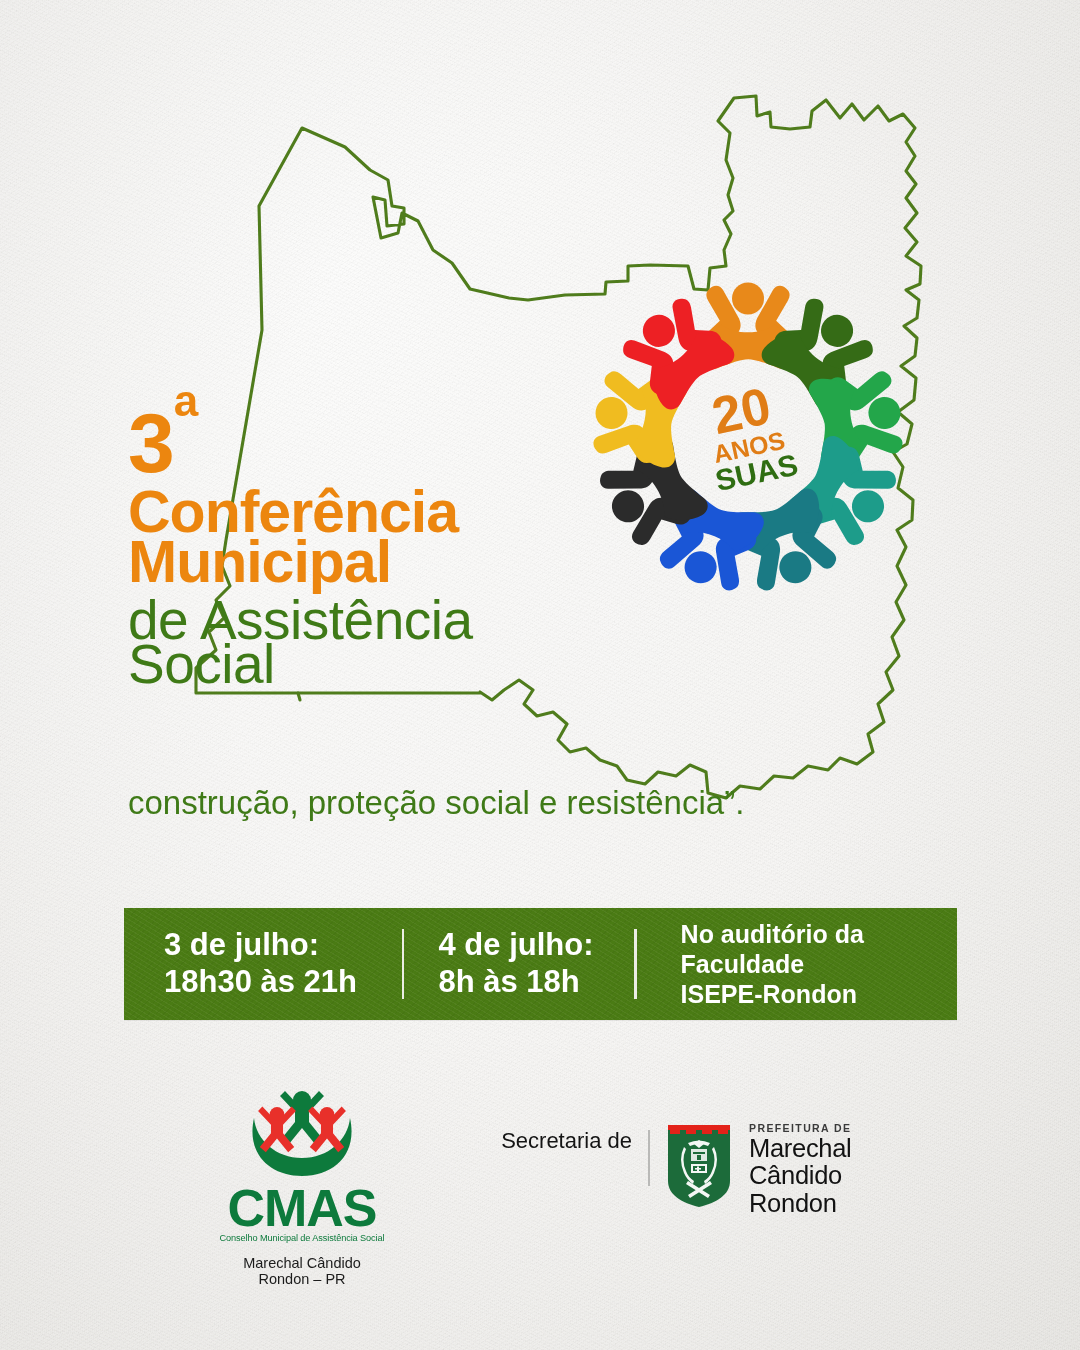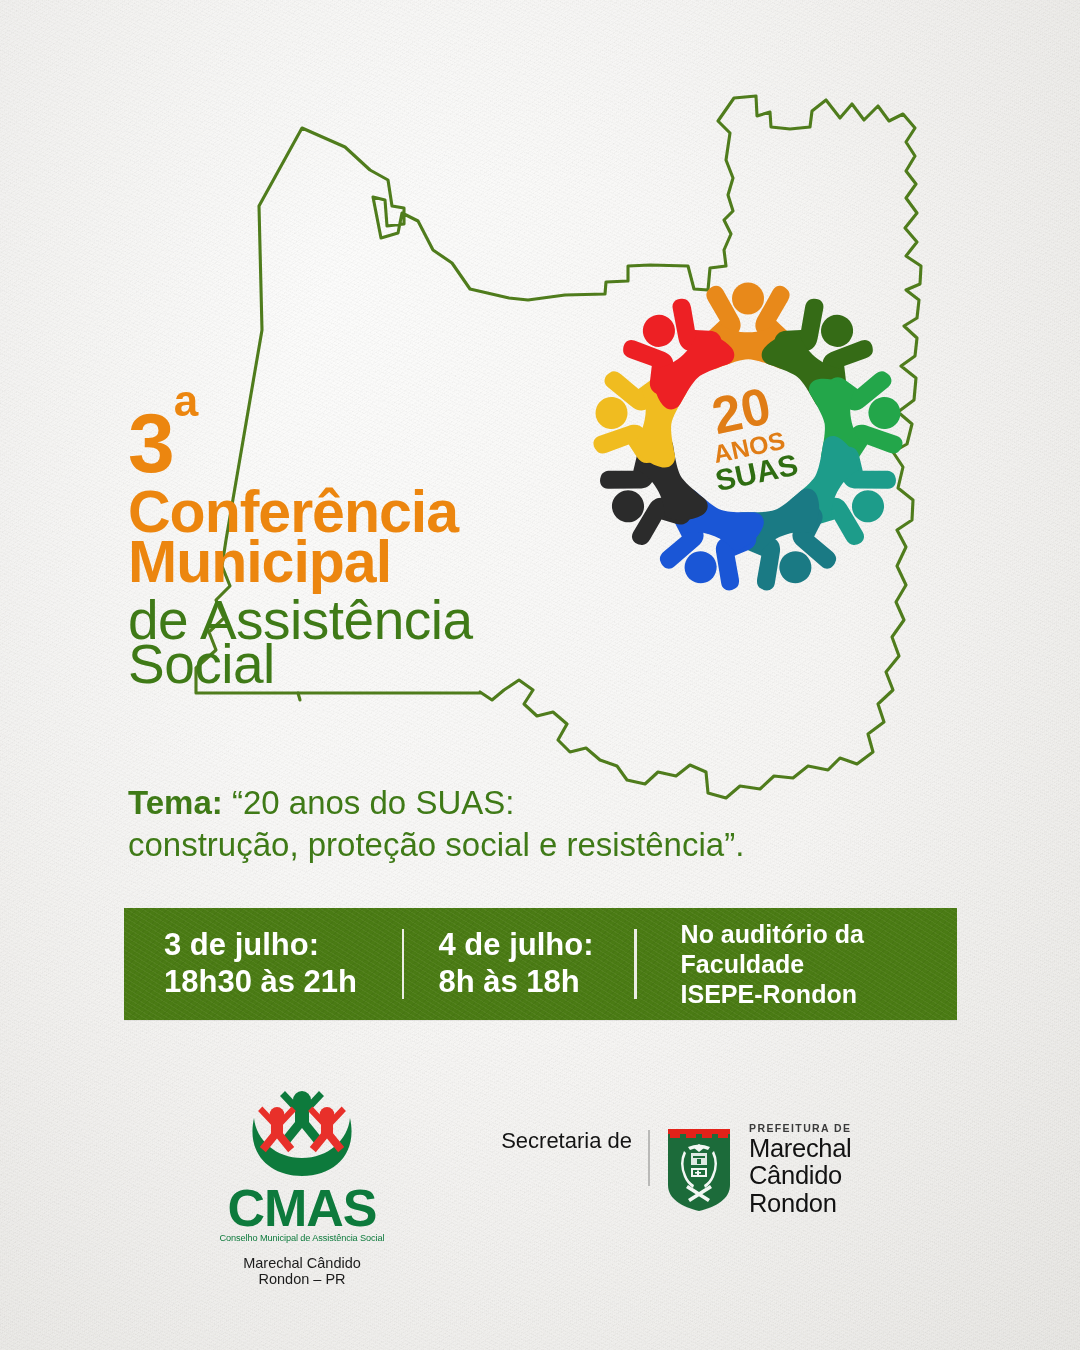--- a/index.html
+++ b/index.html
@@ -118,21 +118,21 @@
     font-size:14.5px;color:#1c1c1c;line-height:1.12;margin-top:12px;
   }
 
   
   #sec{position:absolute;left:400px;top:49px;width:232px;text-align:right;}
   #sec .l1{font-size:22px;color:#141414;line-height:1.12;}
   #sec .l2{font-size:26px;color:#111;font-weight:bold;line-height:1.12;}
   #secdiv{position:absolute;left:648px;top:50px;width:2px;height:56px;background:#b9b9b7;}
 
   
-  #pref{position:absolute;left:666px;top:40px;display:flex;align-items:flex-end;gap:17px;}
+  #pref{position:absolute;left:666px;top:40px;display:flex;align-items:center;gap:17px;}
   #pref .txt{padding-top:2px;}
   #pref .k{
     font-size:10.5px;letter-spacing:1.4px;color:#3a3a3a;font-weight:bold;
     margin-bottom:1px;
   }
   #pref .n{font-size:25.5px;color:#121212;line-height:1.07;letter-spacing:-.3px;}
 
   
   #suas{position:absolute;left:583px;top:272px;width:330px;height:330px;}
 </style>
@@ -236,24 +236,20 @@
 
   <div id="headline">
     <span class="h-num"><span>3</span><sup>a</sup></span>
     <span class="h-orange">Conferência</span>
     <span class="h-orange2">Municipal</span>
     <span class="h-green">de Assistência</span>
     <span class="h-green2">Social</span>
   </div>
 
   <div id="theme">
-    <div>
-      <b>Tema:</b>
-      <span>“20 anos do SUAS:</span>
-    </div>
     <div>construção, proteção social e resistência”.</div>
   </div>
 
   <div id="bar">
     <div class="grainbar"></div>
 
     <div class="barcell c1">
       <div>3 de julho:</div>
       <div>18h30 às 21h</div>
     </div>

